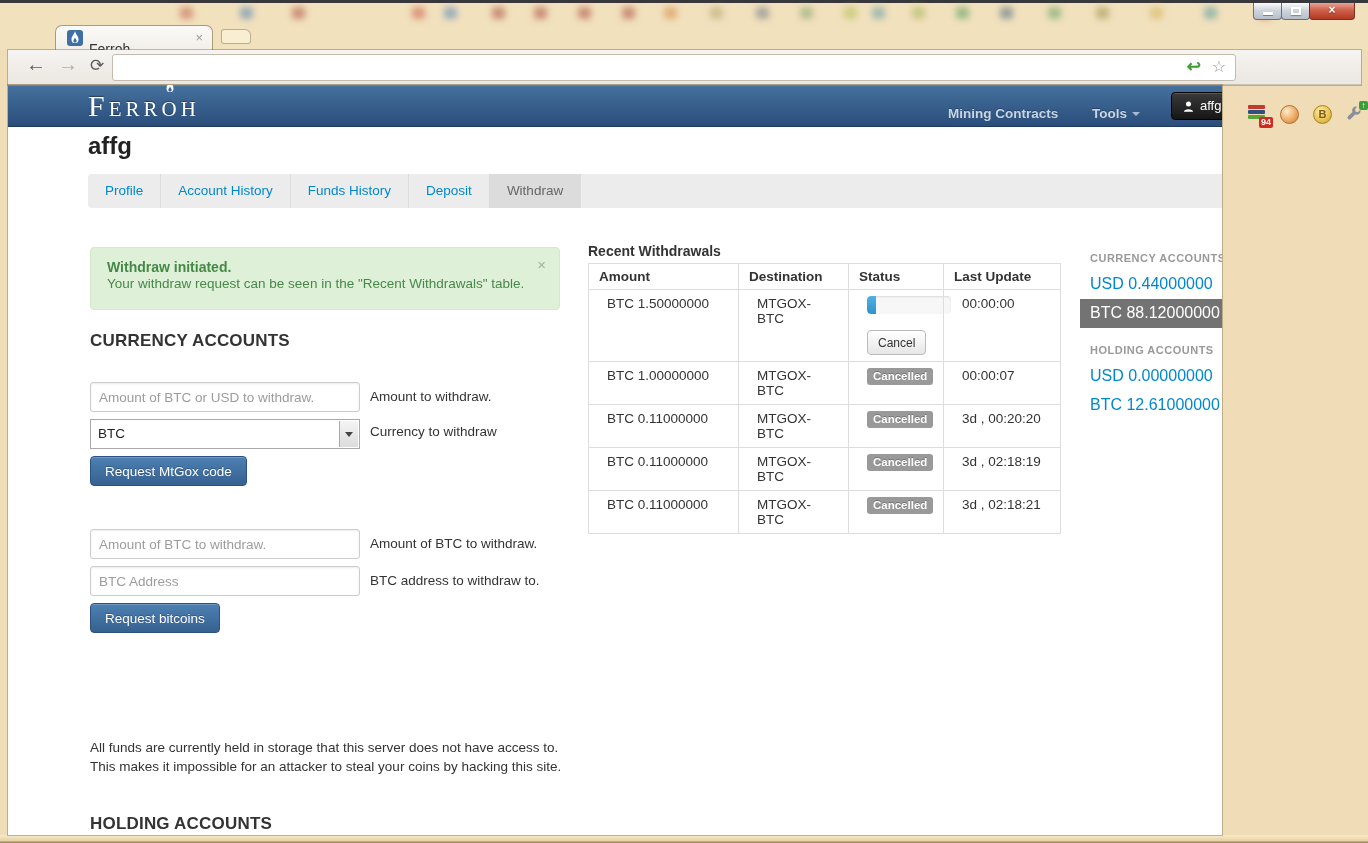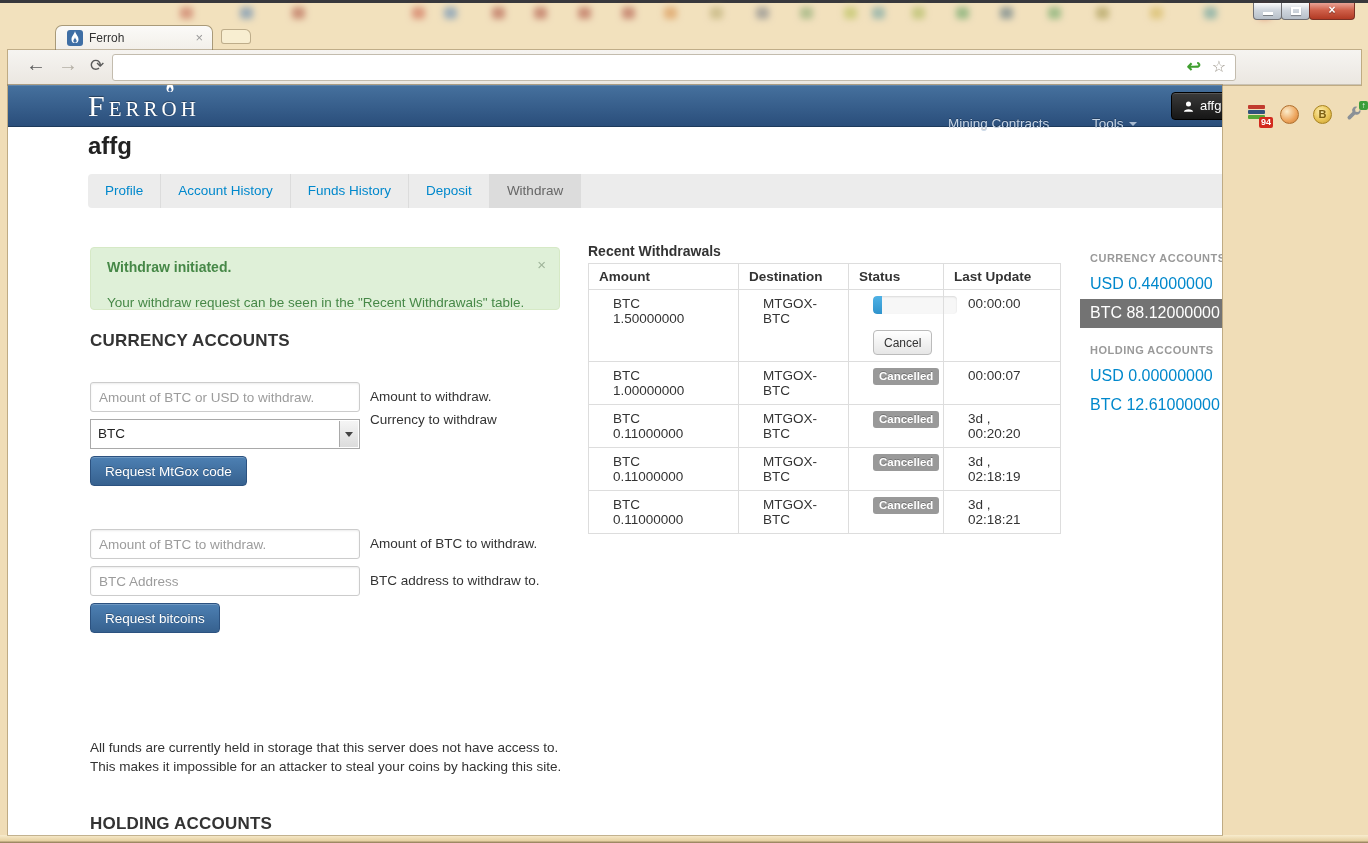--- a/index.html
+++ b/index.html
@@ -28,21 +28,21 @@
   .win-close { width:46px; background:linear-gradient(#e8a396,#cf604a 45%,#b23a24); border-color:#7a3125; }
   .win-min .bar { position:absolute; left:9px; bottom:4px; width:10px; height:3px; background:#fff; box-shadow:0 1px 0 rgba(0,0,0,.35); }
   .win-max .box { position:absolute; left:9px; top:4px; width:10px; height:8px; border:2px solid #fff; box-shadow:0 1px 1px rgba(0,0,0,.3); }
   .win-close .x { position:absolute; width:100%; text-align:center; top:0px; color:#fff; font-size:12px; font-weight:bold; text-shadow:0 1px 1px rgba(0,0,0,.4); }
 
   
   .tab { position:absolute; left:55px; top:25px; width:158px; height:25px; background:linear-gradient(#fbfaf8,#f2efe9);
     border:1px solid #a99a79; border-bottom:none; border-radius:7px 7px 0 0; box-shadow:0 0 2px rgba(255,255,255,.6) inset; }
   .tab .favicon { position:absolute; left:11px; top:4px; width:16px; height:16px; background:#3f6fa5; border-radius:3px; }
   .tab .favicon svg { position:absolute; left:2px; top:1px; }
-  .tab .tab-title { position:absolute; left:33px; top:5px; font-size:12px; color:#333; }
+  .tab .tab-title { position:absolute; left:33px; top:15px; font-size:14px; color:#333; }
   .tab .tab-close { position:absolute; right:9px; top:4px; font-size:13px; color:#9a9a9a; cursor:default; }
   .newtab { position:absolute; left:221px; top:29px; width:30px; height:15px; background:rgba(250,241,216,0.75);
     border:1px solid rgba(150,130,90,0.6); border-radius:3px 6px 3px 3px; }
 
   
   .toolbar { position:absolute; left:8px; top:50px; width:1353px; height:35px;
     background:linear-gradient(#f6f4f1,#ebe7e1); border-bottom:1px solid #c9c2b4; box-shadow:0 0 0 1px rgba(130,110,70,.45); }
   .nav-glyph { position:absolute; top:3px; font-size:20px; color:#5a5a5a; cursor:default; }
   .glyph-back { left:18px; } .glyph-fwd { left:50px; color:#b4afa5; } .glyph-reload { left:82px; font-size:17px; top:5px; }
   .omnibox { position:absolute; left:104px; top:4px; width:1124px; height:27px; background:#fff;
@@ -69,77 +69,77 @@
   .page { position:absolute; left:8px; top:85px; width:1214px; height:750px; background:#fff; overflow:hidden;
     box-shadow:0 0 0 1px rgba(130,110,70,.45); }
 
   
   .navbar { position:absolute; left:0; top:0; width:1353px; height:42px;
     background:linear-gradient(#46719e,#2a4e7b); border-bottom:1px solid #1d3a5c; box-shadow:inset 0 1px 0 rgba(255,255,255,.15); }
   .brand { position:absolute; left:80px; top:4px; font-family:"Liberation Serif", serif; font-variant:small-caps;
     font-size:30px; letter-spacing:4px; color:#fff; text-shadow:0 -1px 1px rgba(0,0,0,.4); }
   .brand .o-wrap { position:relative; display:inline-block; }
   .brand .o-wrap svg { position:absolute; left:1px; top:-9px; }
-  .nav-link { position:absolute; top:31px; font-size:13.5px; color:#c7d5e5; cursor:pointer; text-shadow:0 -1px 0 rgba(0,0,0,.25); }
+  .nav-link { position:absolute; top:21px; font-size:13.5px; color:#c7d5e5; cursor:pointer; text-shadow:0 -1px 0 rgba(0,0,0,.25);font-weight:bold; }
   .nav-link-mining { left:940px; }
   .nav-link-tools { left:1084px; }
   .caret { display:inline-block; width:0; height:0; border-left:4px solid transparent; border-right:4px solid transparent;
     border-top:4px solid #c7d5e5; margin-left:5px; vertical-align:middle; opacity:.8; }
   .user-btn { position:absolute; left:1163px; top:7px; height:28px; padding:0 10px; background:linear-gradient(#3a3a3a,#161616);
     border:1px solid #000; border-radius:4px; color:#fff; font-size:13px; line-height:26px; cursor:pointer;
     box-shadow:inset 0 1px 0 rgba(255,255,255,.15); }
   .user-btn svg { vertical-align:-3px; margin-right:5px; }
   .user-btn .caret { border-top-color:#fff; }
 
   
   .page-title { position:absolute; left:80px; top:47px; font-size:24px; font-weight:bold; color:#222; }
   .tabbar { position:absolute; left:80px; top:89px; width:1172px; height:34px; background:#ececec; border-radius:4px; overflow:hidden; }
   .ptab { float:left; height:34px; line-height:34px; padding:0 17px; font-size:13.5px; color:#0088cc;
     border-right:1px solid #dcdcdc; cursor:pointer; }
   .ptab.active { background:#dcdcdc; color:#666; cursor:default; }
 
   
   .alert { position:absolute; left:82px; top:162px; width:470px; height:63px; background:#dff0d8;
     border:1px solid #d6e9c6; border-radius:4px; padding:11px 16px; color:#468847; }
-  .alert .alert-title { font-size:14px; font-weight:bold; margin-bottom:20px; }
+  .alert .alert-title { font-size:14px; font-weight:bold; margin-bottom:1px; }
   .alert .alert-msg { font-size:13.5px; }
   .alert .alert-close { position:absolute; right:13px; top:8px; font-size:15px; color:#9fb49a; cursor:pointer; }
 
   
   .sec-heading { position:absolute; font-size:17px; font-weight:bold; color:#333; letter-spacing:.2px; }
   .h-currency { left:82px; top:246px; }
   .h-holding  { left:82px; top:729px; }
   .tin { position:absolute; left:82px; width:270px; height:30px; border:1px solid #ccc; border-radius:3px;
     padding:0 8px; font-size:13.5px; color:#555; box-shadow:inset 0 1px 2px rgba(0,0,0,.08); outline:none;
     font-family:"Liberation Sans", sans-serif; }
   .tin::placeholder { color:#9c9c9c; opacity:1; }
   .in1 { top:297px; } .in2 { top:444px; } .in3 { top:481px; }
   .help { position:absolute; left:362px; font-size:13.5px; color:#333;text-align:right; }
-  .hp1 { top:304px; } .hp2 { top:327px; } .hp3 { top:451px; } .hp4 { top:488px; }
+  .hp1 { top:304px; } .hp2 { top:339px; } .hp3 { top:451px; } .hp4 { top:488px; }
   .select { position:absolute; left:82px; top:334px; width:270px; height:30px; background:#fff; border:1px solid #a9a9a9;
     font-size:13.5px; color:#222; line-height:28px; padding-left:7px; cursor:pointer; }
   .select .sel-arrow { position:absolute; right:1px; top:1px; width:19px; height:26px;
     background:linear-gradient(#f5f5f5,#dcdcdc); border-left:1px solid #a9a9a9; }
   .select .sel-arrow::after { content:""; position:absolute; left:5px; top:11px; width:0; height:0;
     border-left:4px solid transparent; border-right:4px solid transparent; border-top:5px solid #444; }
   .btn-primary { position:absolute; left:82px; height:30px; padding:0 14px; font-size:13.5px; color:#fff;
     background:linear-gradient(#4d80b3,#36618f); border:1px solid #2c5280; border-radius:4px; cursor:pointer;
     text-shadow:0 -1px 0 rgba(0,0,0,.25); box-shadow:inset 0 1px 0 rgba(255,255,255,.2);
     font-family:"Liberation Sans", sans-serif; }
   .btn-code { top:371px; } .btn-btc { top:518px; }
   .para { position:absolute; left:82px; width:476px; font-size:13.5px; color:#333; line-height:19px; }
   .p1 { top:591px; } .p2 { top:653px; }
 
   
   .rw-heading { position:absolute; left:580px; top:158px; font-size:14px; font-weight:bold; color:#333; }
   .rw-table { position:absolute; left:580px; top:178px; width:472px; border-collapse:collapse; font-size:13.5px; color:#333;
     table-layout:fixed;border-radius:28px; }
   .rw-table th, .rw-table td { border:1px solid #ddd; text-align:left; vertical-align:top; }
   .rw-table th { padding:5px 10px; font-weight:bold; }
-  .rw-table td { padding:6px 24px; }
+  .rw-table td { padding:6px 18px; }
   .col-amount { width:150px; } .col-dest { width:110px; } .col-status { width:95px; } .col-last { width:117px; }
   .progress { width:84px; height:18px; background:#f7f7f7; border-radius:4px; box-shadow:inset 0 1px 2px rgba(0,0,0,.12); overflow:hidden; }
   .progress .fill { height:18px; background:linear-gradient(#4fb2e6,#2f93cc); border-radius:4px 0 0 4px; }
   .btn-cancel { margin-top:16px; height:25px; padding:0 10px; font-size:12px; color:#333;
     background:linear-gradient(#fff,#e6e6e6); border:1px solid #bbb; border-radius:4px; cursor:pointer;
     font-family:"Liberation Sans", sans-serif; }
   .badge { display:inline-block; padding:2px 6px 3px; background:#999; border-radius:3px; color:#fff;
     font-size:11.5px; font-weight:bold; text-shadow:0 -1px 0 rgba(0,0,0,.25); }
 
   

